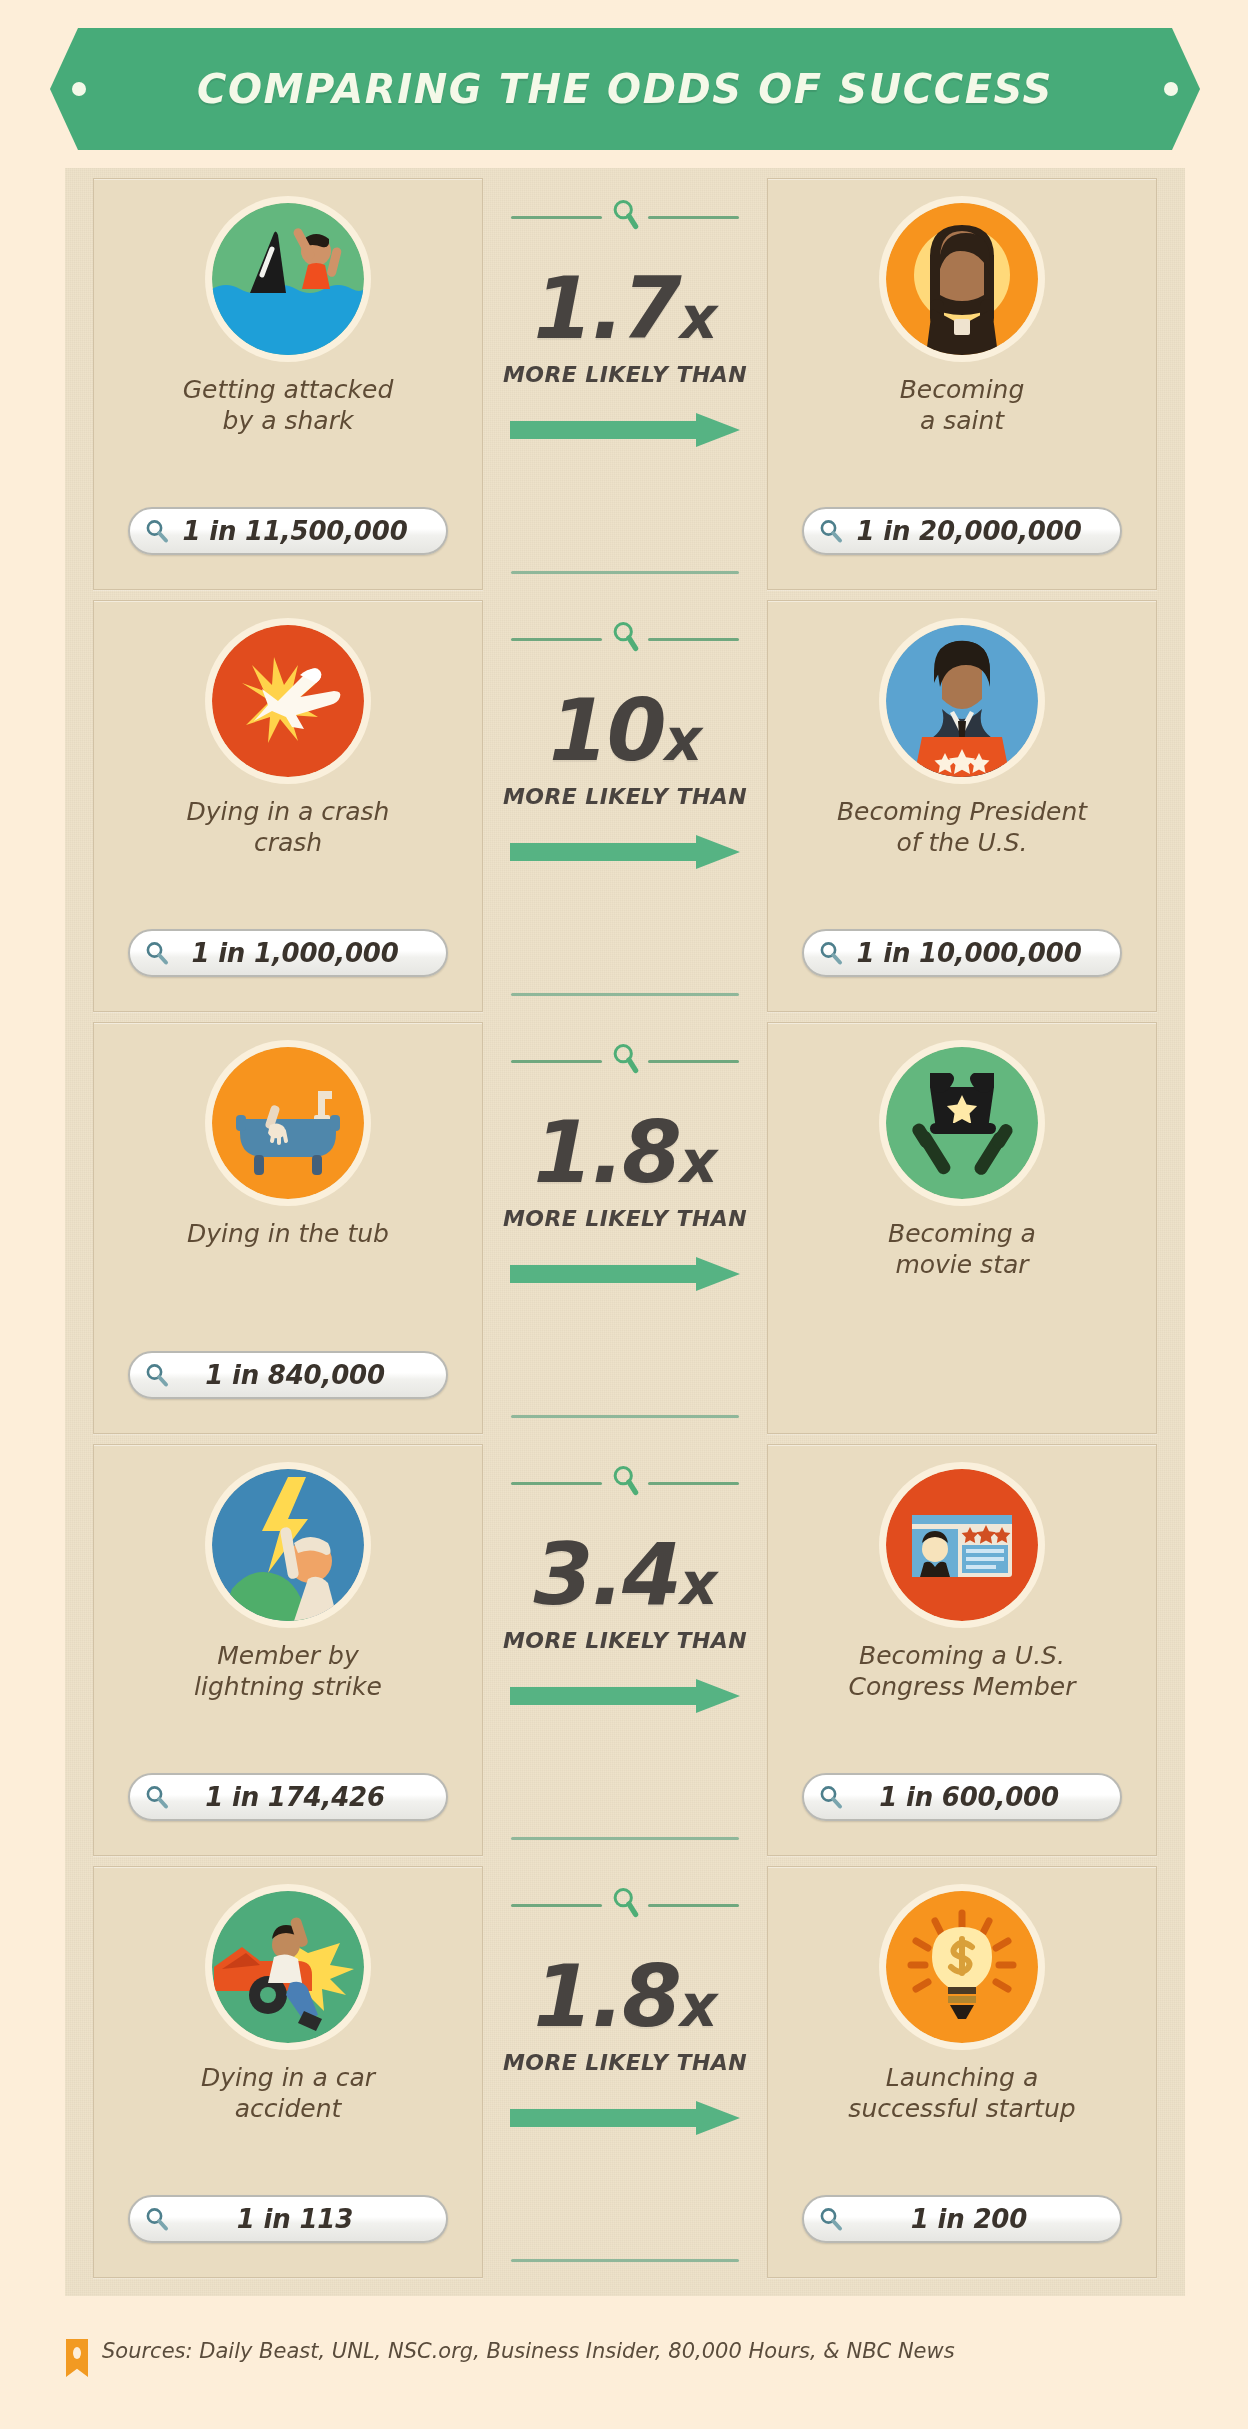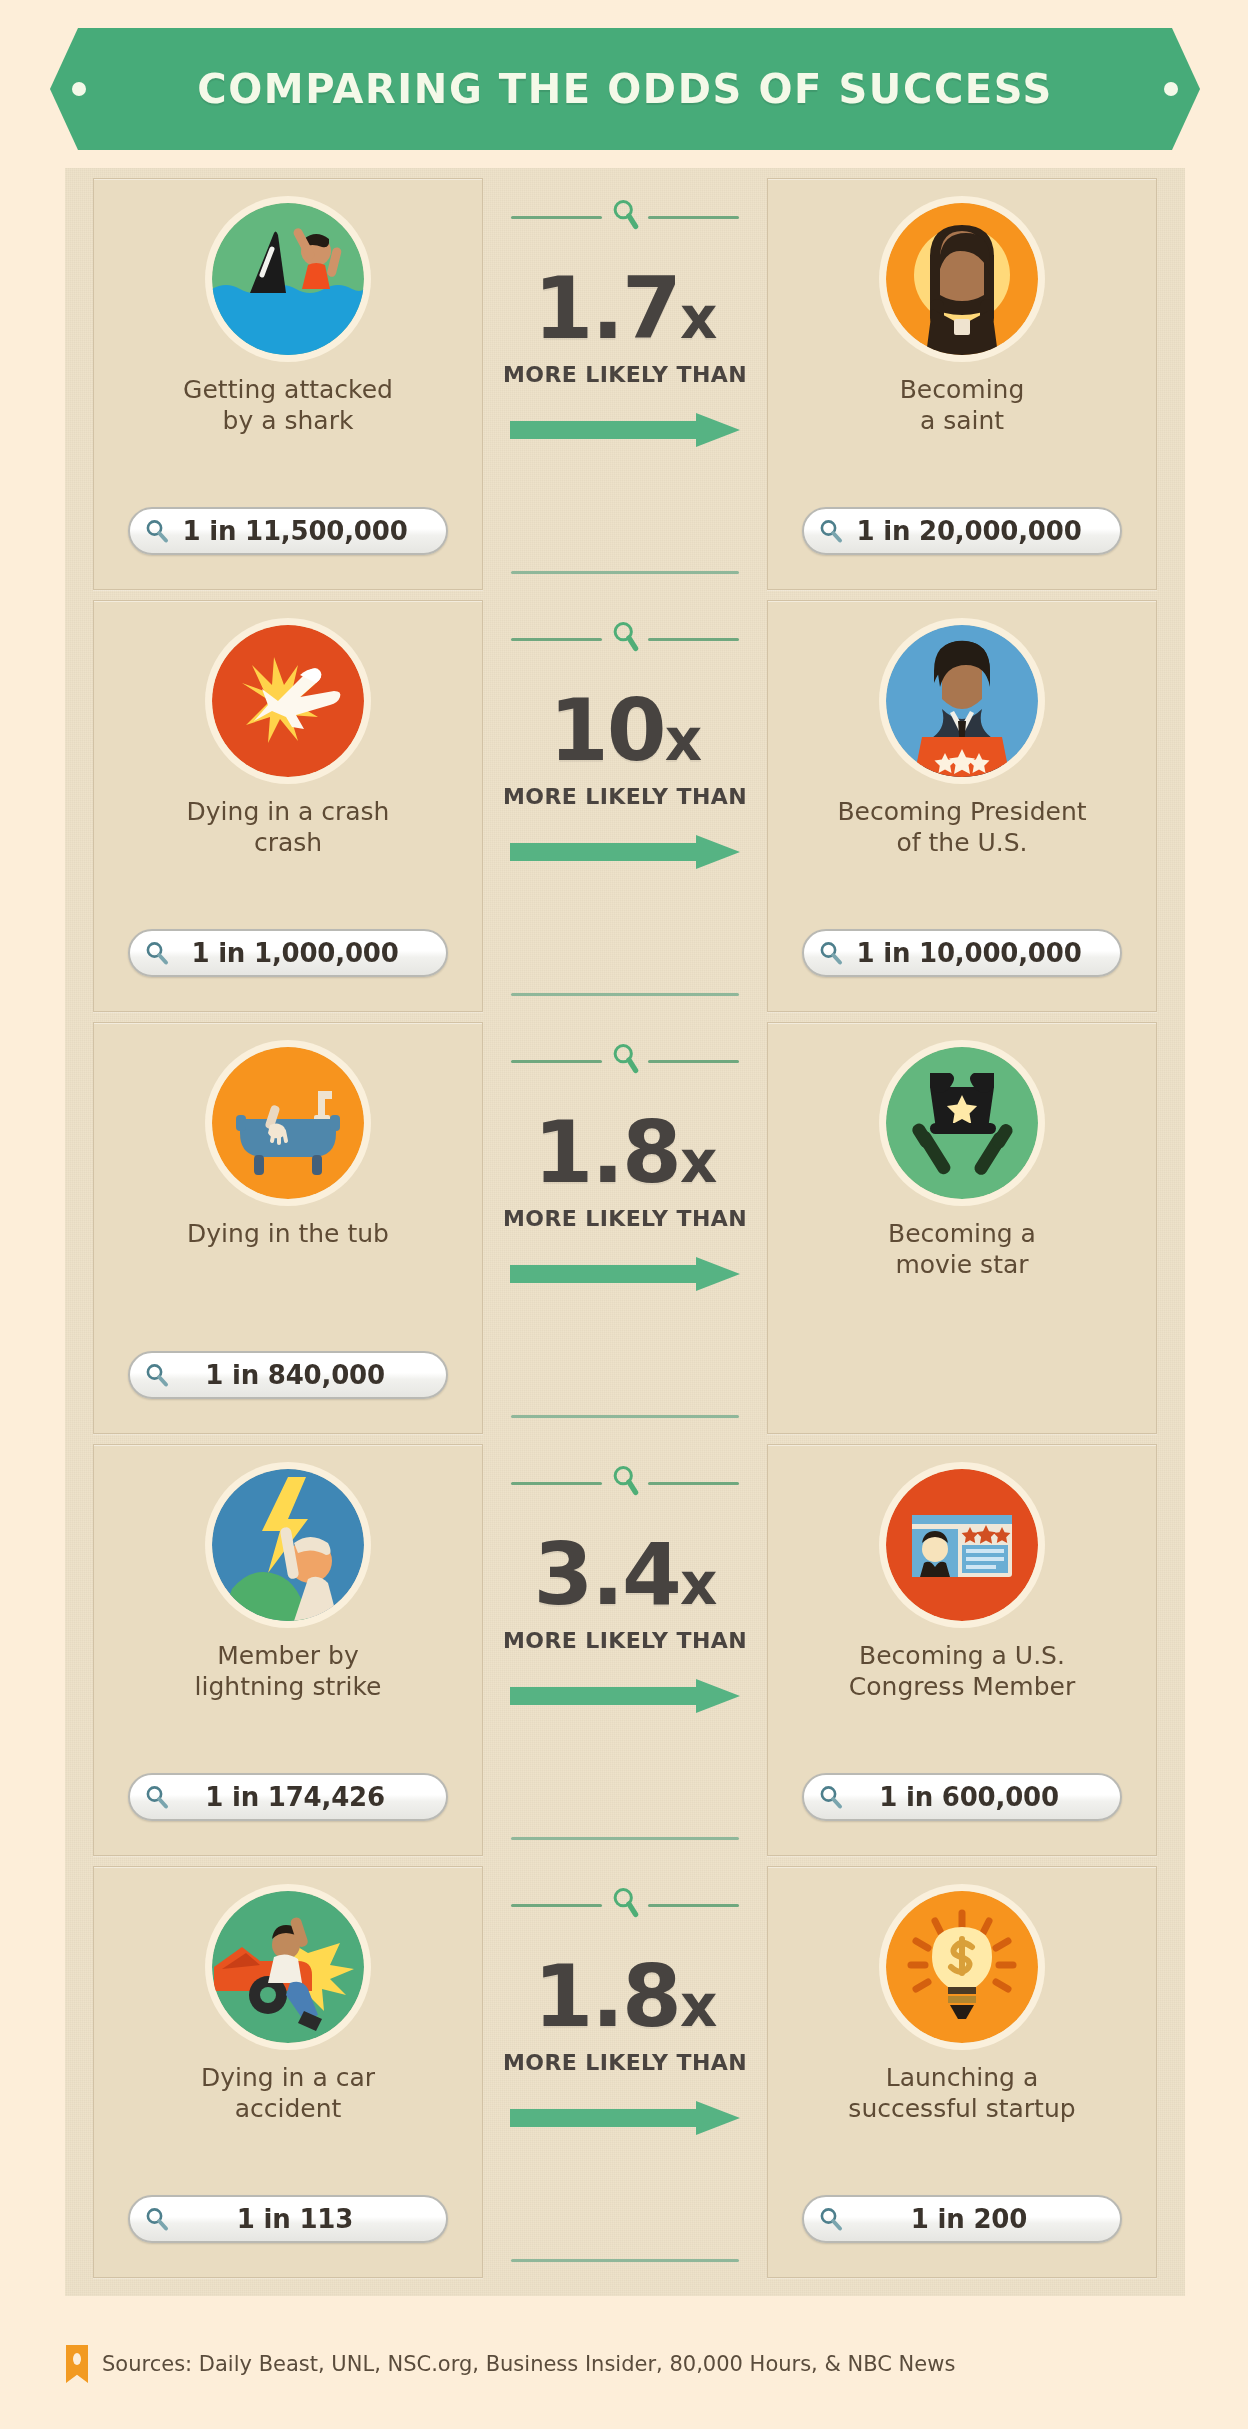--- a/index.html
+++ b/index.html
@@ -11,20 +11,21 @@
     background: #fdeed9;
     font-family: "Liberation Sans", sans-serif;
     overflow: hidden;
   }
 
   .page {
     position: relative;
     width: 1248px;
     height: 2429px;
     background: #fdeed9;
+    font-style: italic;
   }
 
   
   .banner-wrap {
     position: absolute;
     top: 28px;
     left: 50px;
     width: 1150px;
     height: 122px;
   }
@@ -212,23 +213,22 @@
     width: 228px;
     height: 3px;
     background: #8fb79a;
     border-radius: 2px;
   }
 
   
   .footer {
     position: absolute;
     left: 66px;
-    bottom: 46px;
-    display: flex;
-    align-items: center;
+    bottom: 52px;
+    display: flex;
   }
   .footer-bookmark {
     width: 22px;
     height: 38px;
     background: #f29a22;
     clip-path: polygon(0 0, 100% 0, 100% 100%, 50% 78%, 0 100%);
     display: flex;
     align-items: flex-start;
     justify-content: center;
     padding-top: 8px;

